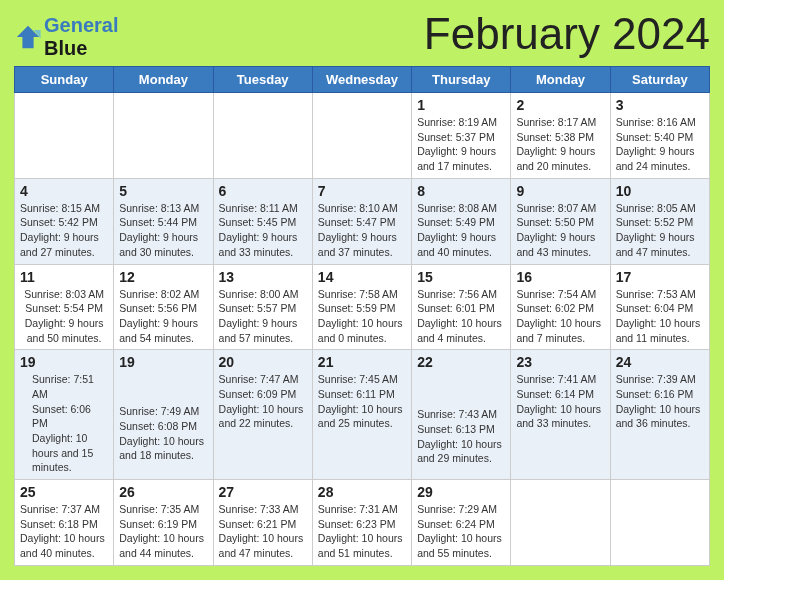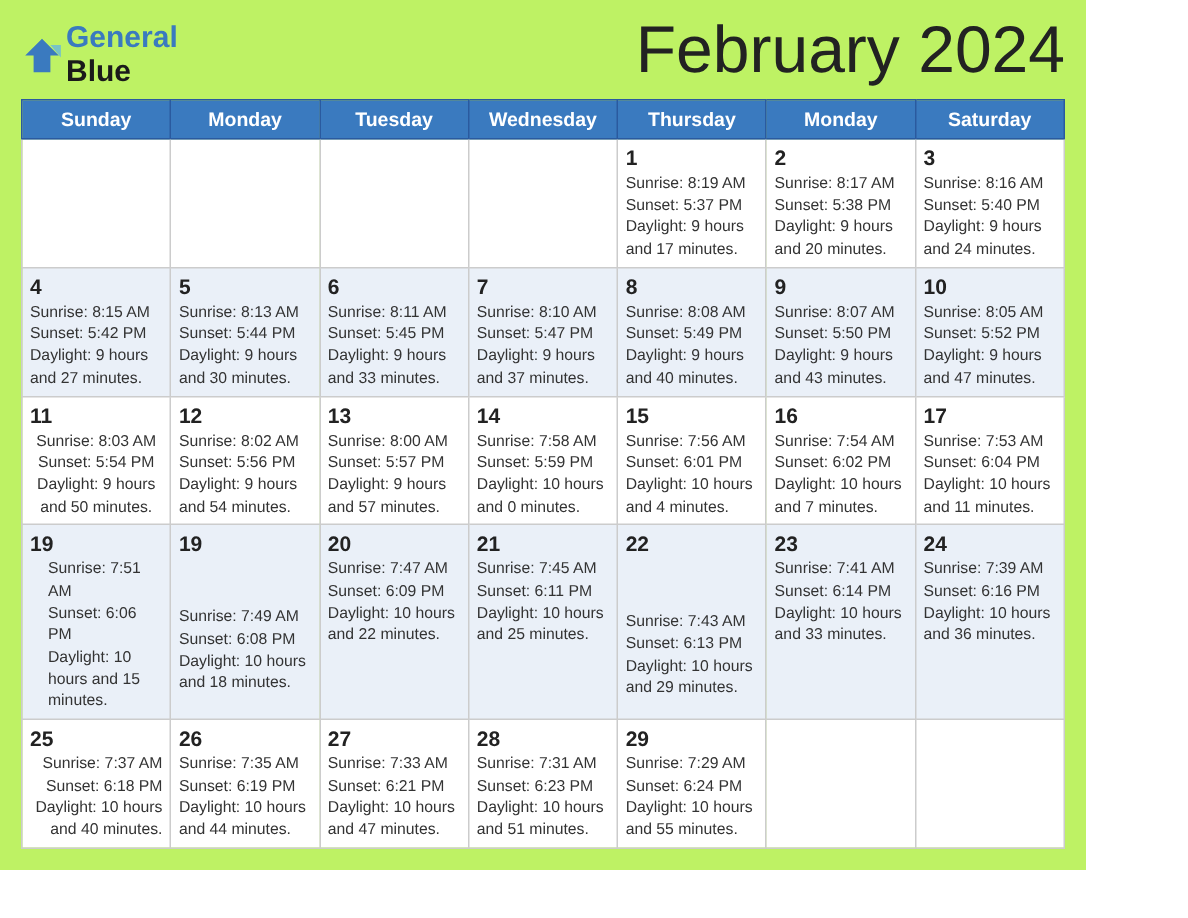--- a/index.html
+++ b/index.html
@@ -272,21 +272,21 @@
           <td>
             <div class="cell-day">24</div>
             <div class="cell-info" style="white-space: pre-line;">Sunrise: 7:39 AM
 Sunset: 6:16 PM
 Daylight: 10 hours and 36 minutes.</div>
           </td>
         </tr>
         <tr>
           <td>
             <div class="cell-day">25</div>
-            <div class="cell-info" style="white-space: pre-line; text-align: right;">Sunrise: 7:37 AM
+            <div class="cell-info" style="white-space: pre-line;">Sunrise: 7:37 AM
 Sunset: 6:18 PM
 Daylight: 10 hours and 40 minutes.</div>
           </td>
           <td>
             <div class="cell-day">26</div>
             <div class="cell-info" style="white-space: pre-line;">Sunrise: 7:35 AM
 Sunset: 6:19 PM
 Daylight: 10 hours and 44 minutes.</div>
           </td>
           <td>

